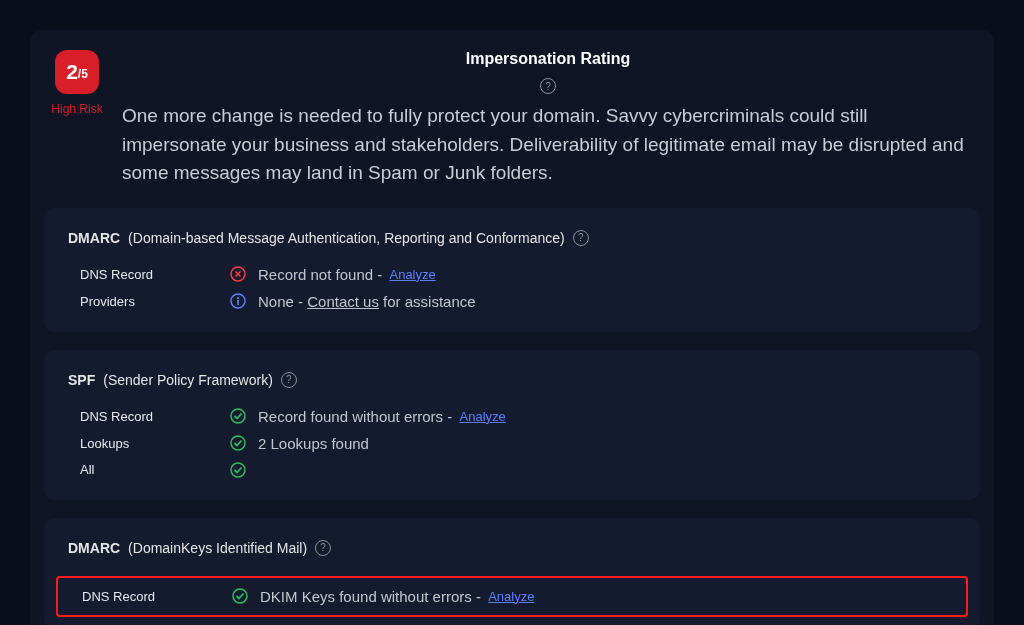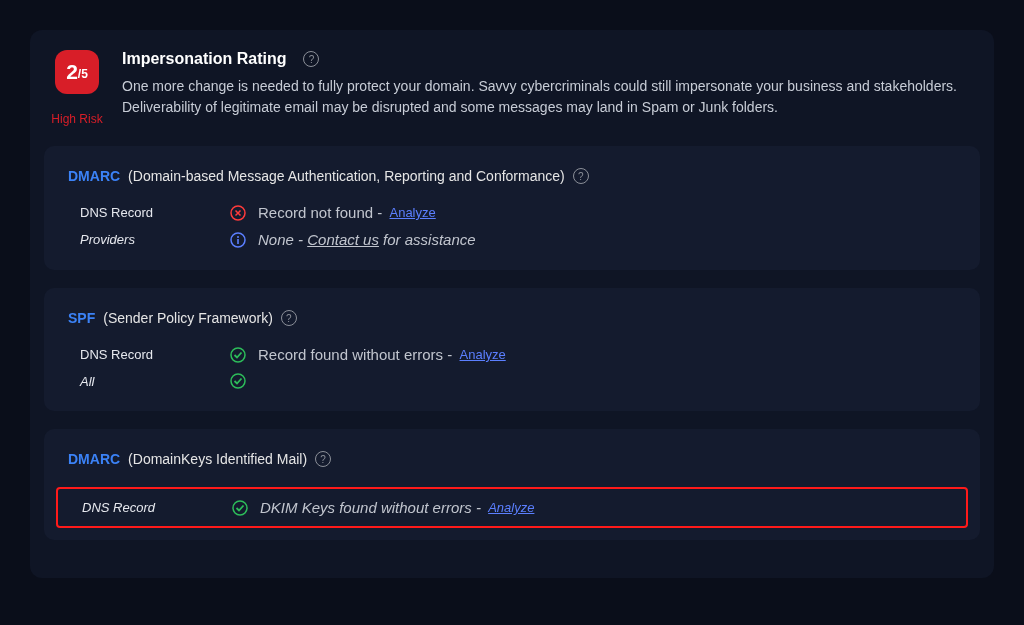--- a/index.html
+++ b/index.html
@@ -45,40 +45,41 @@
     .score-big {
       font-size: 21px;
     }
     .score-small {
       font-size: 12px;
       margin-top: 3px;
     }
     .risk-label {
       color: #d81e28;
       font-size: 12px;
-      margin-top: 18px;
+      margin-top: 8px;
       white-space: nowrap;
     }
     .header-text {
       flex: 1;
     }
     .title-row {
       display: flex;
       align-items: center;
-      gap: 17px;
+      gap: 10px;
       margin-bottom: 8px;
+      flex-direction: column;
     }
     .title {
       color: #fff;
       font-size: 16px;
       font-weight: 600;
     }
     .desc {
       color: #c7ccd6;
-      font-size: 14px;
+      font-size: 19px;
       line-height: 1.5;
     }
     .help-icon {
       display: inline-flex;
       align-items: center;
       justify-content: center;
       width: 16px;
       height: 16px;
       border: 1.5px solid #8b8f98;
       border-radius: 50%;
@@ -92,38 +93,37 @@
       padding: 22px 24px;
       margin: 0 14px 18px 14px;
     }
     .section-header {
       display: flex;
       align-items: center;
       gap: 8px;
       margin-bottom: 20px;
     }
     .section-name {
-      color: #3b82f6;
+      color: #e5e5e5;
       font-weight: 600;
       font-size: 14px;
     }
     .section-expansion {
       color: #e5e5e5;
       font-size: 14px;
     }
     .row {
       display: flex;
       align-items: center;
       margin-bottom: 10px;
       font-size: 13px;
       margin-left: 12px;
     }
     .row:last-child {
       margin-bottom: 0;
-      font-style: italic;
     }
     .row-label {
       color: #e6e8ee;
       width: 150px;
       font-weight: 500;
       font-size: 13px;
     }
     .status-icon {
       width: 16px;
       height: 16px;
@@ -221,20 +221,30 @@
       <span class="row-label">DNS Record</span>
       <span class="status-icon">
         <svg width="16" height="16" viewBox="0 0 16 16">
             <circle cx="8" cy="8" r="7" fill="none" stroke="#2dbd5a" stroke-width="1.5"></circle>
             <path d="M4.5 8 L7 10.5 L11.5 5.5" fill="none" stroke="#2dbd5a" stroke-width="1.8"></path>
           </svg>
       </span>
       <span class="row-text">Record found without errors -</span>
       <span>&nbsp;&nbsp;</span>
       <a class="link">Analyze</a>
+    </div>
+    <div class="row">
+      <span class="row-label">Lookups</span>
+      <span class="status-icon">
+        <svg width="16" height="16" viewBox="0 0 16 16">
+            <circle cx="8" cy="8" r="7" fill="none" stroke="#2dbd5a" stroke-width="1.5"></circle>
+            <path d="M4.5 8 L7 10.5 L11.5 5.5" fill="none" stroke="#2dbd5a" stroke-width="1.8"></path>
+          </svg>
+      </span>
+      <span class="row-text">2 Lookups found</span>
     </div>
     <div class="row">
       <span class="row-label">All</span>
       <span class="status-icon">
         <svg width="16" height="16" viewBox="0 0 16 16">
             <circle cx="8" cy="8" r="7" fill="none" stroke="#2dbd5a" stroke-width="1.5"></circle>
             <path d="M4.5 8 L7 10.5 L11.5 5.5" fill="none" stroke="#2dbd5a" stroke-width="1.8"></path>
           </svg>
       </span>
     </div>

